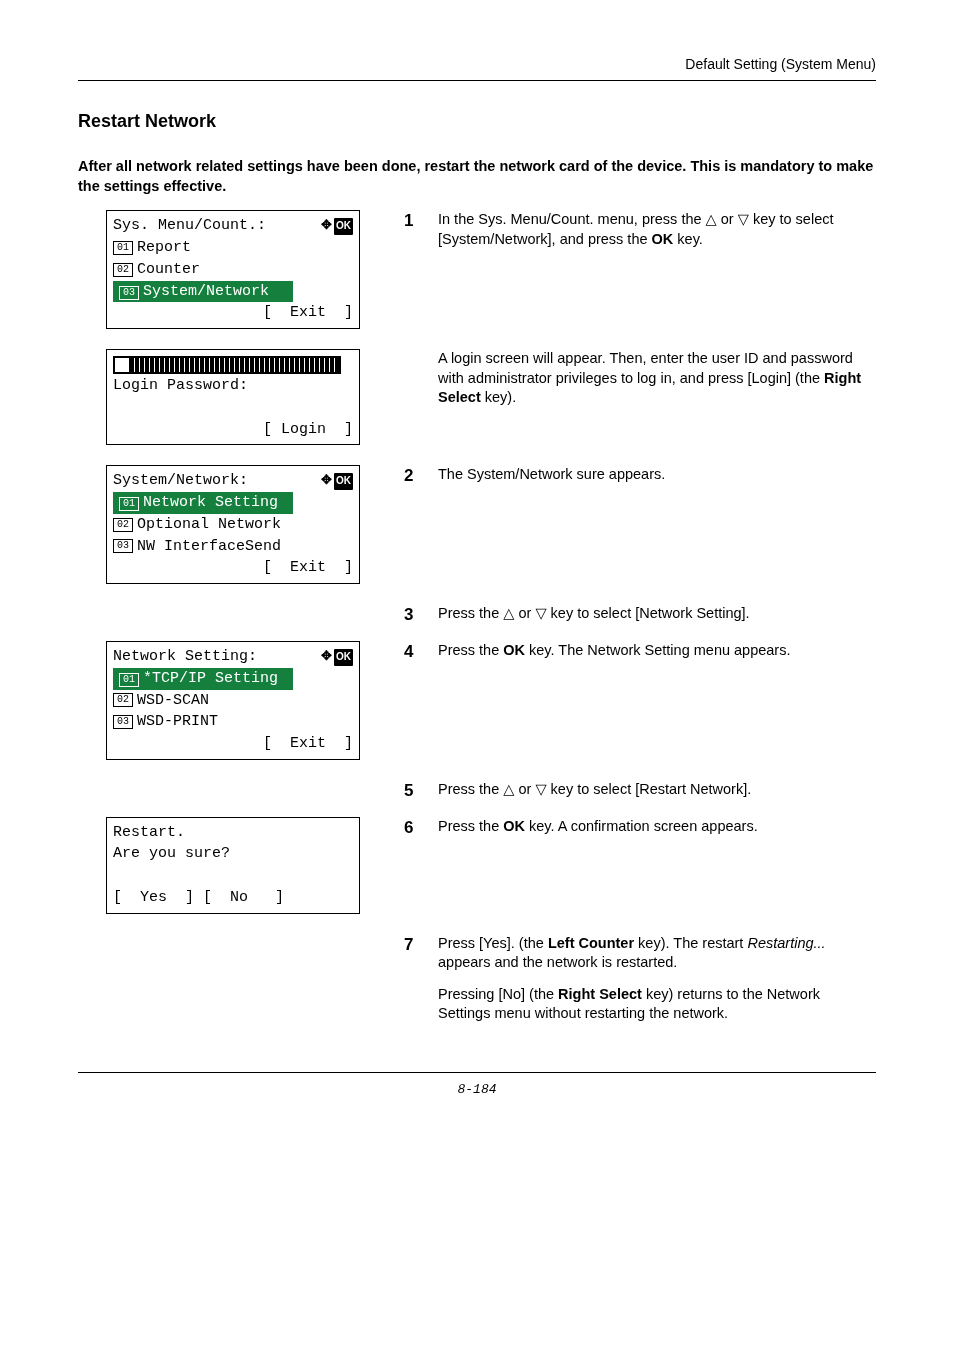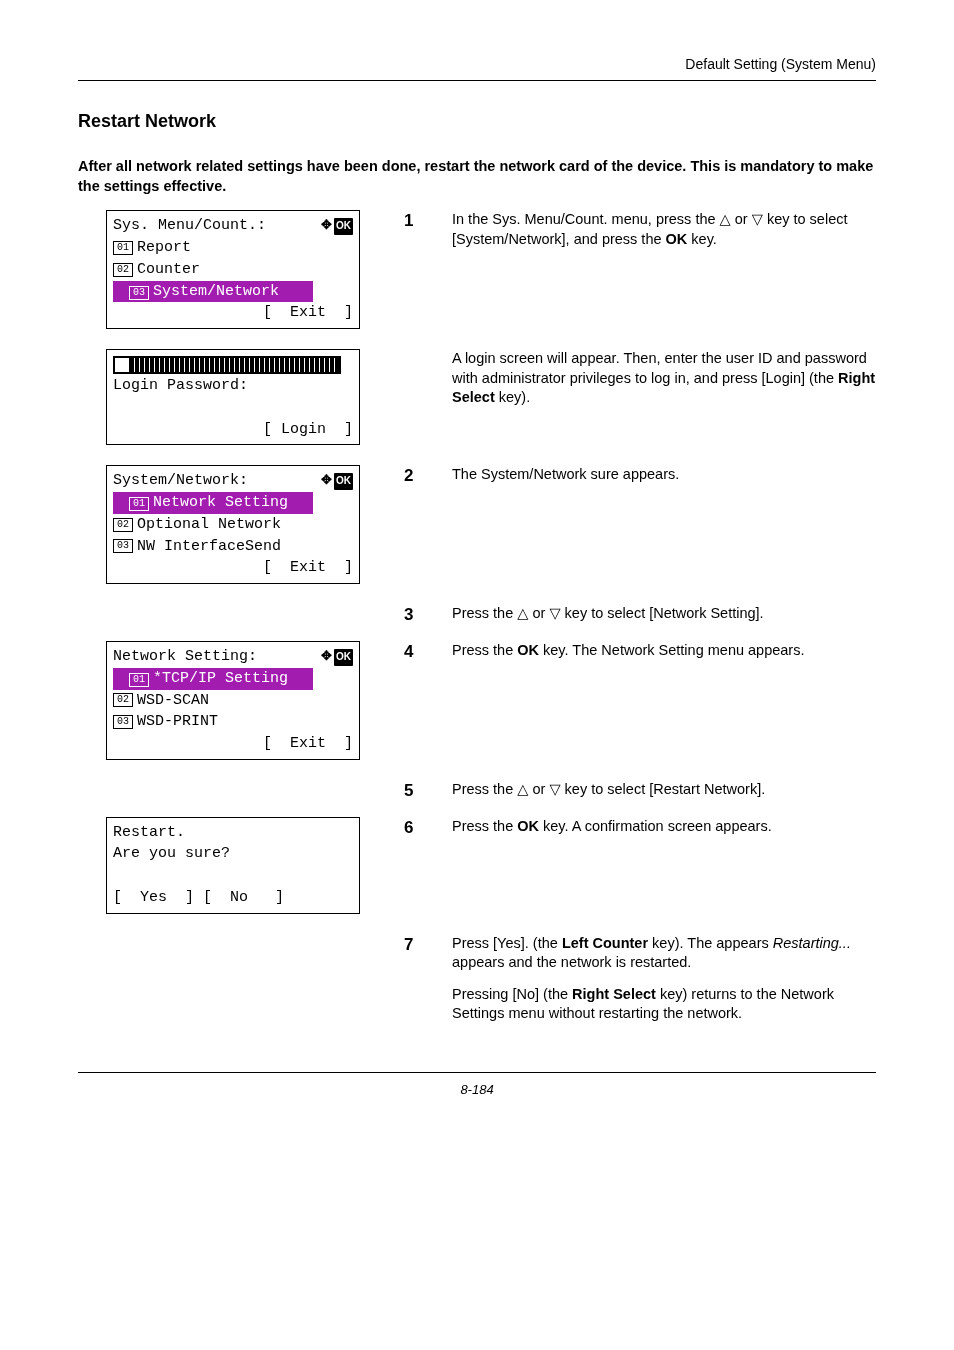--- a/index.html
+++ b/index.html
@@ -57,23 +57,23 @@
     font-size: 15px;
     line-height: 1.45;
   }
   .lcd .row {
     display: flex;
     align-items: center;
     min-height: 21px;
     white-space: pre;
   }
   .lcd .hl {
-    background: #a21caf;
+    background: #15803d;
     color: #fff;
-    padding: 0 16px;
+    padding: 0 6px;
   }
   .lcd .title-row {
     justify-content: space-between;
   }
   .lcd .box-num {
     border: 1px solid #000;
     font-size: 10px;
     padding: 0 2px;
     font-family: "Courier New", monospace;
     display: inline-block;
@@ -136,32 +136,33 @@
   }
   .step .num {
     font-weight:bold;
     font-size:17px;
     width:18px;
     flex:0 0 18px;
   }
   .step .txt {
     flex:1;
   }
-  .step .txt p { margin:0 0 12px 14px; }
+  .step .txt p { margin:0 0 12px 0; }
   .step .txt p:last-child { margin-bottom:0; }
   .tri {
     font-family: Arial, sans-serif;
   }
   .footer {
     border-top:1px solid #000;
     margin-top:40px;
     text-align:center;
     font-style:italic;
     font-size:13px;
     padding-top:8px;
+    font-family:Liberation Mono, monospace;
   }
 </style>
 </head>
 <body>
 
 <div class="page">
   <div class="running-head">Default Setting (System Menu)</div>
 
   <div class="h2">Restart Network</div>
   <div class="intro">After all network related settings have been done, restart the network card of the device. This is mandatory to make the settings effective.</div>
@@ -296,21 +297,21 @@
       </div>
     </div>
   </div>
 
   <div class="two-col">
     <div class="lcd-col"></div>
     <div class="steps-col">
       <div class="step">
         <div class="num">7</div>
         <div class="txt">
-          <p><span>Press [Yes]. (the </span><b>Left Counter</b><span> key). The appears </span><i>Restarting...</i><span> appears and the network is restarted.</span></p>
+          <p><span>Press [Yes]. (the </span><b>Left Counter</b><span> key). The restart </span><i>Restarting...</i><span> appears and the network is restarted.</span></p>
           <p><span>Pressing [No] (the </span><b>Right Select</b><span> key) returns to the Network Settings menu without restarting the network.</span></p>
         </div>
       </div>
     </div>
   </div>
 
   <div class="footer">8-184</div>
 </div>
 
 </body></html>

